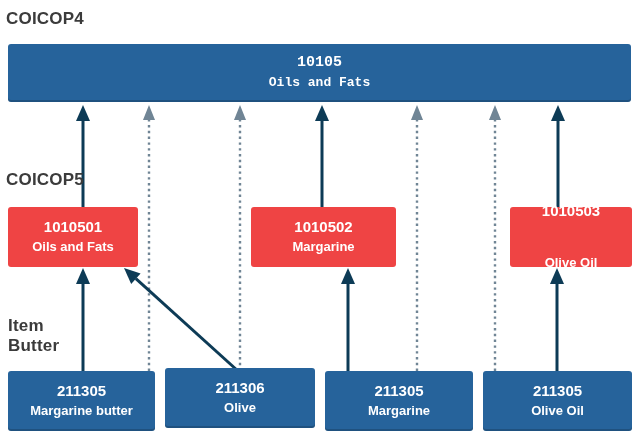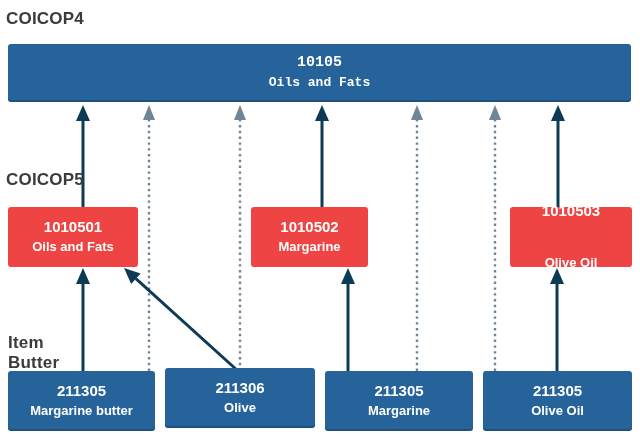--- a/index.html
+++ b/index.html
@@ -22,42 +22,42 @@
     position: absolute;
     font-weight: bold;
     font-size: 17px;
     line-height: 20px;
     color: #3B3B3B;
     letter-spacing: 0.2px;
     white-space: nowrap;
   }
   #label-coicop4 { left: 6px;  top: 9px; }
   #label-coicop5 { left: 6px;  top: 170px; text-align: right; }
-  #label-item    { left: 8px;  top: 333px; }
+  #label-item    { left: 8px;  top: 316px; }
   .node {
     position: absolute;
     border-radius: 3px;
     color: #ffffff;
     font-weight: bold;
     font-size: 15px;
     line-height: 20px;
     display: flex;
     flex-direction: column;
     align-items: center;
     justify-content: center;
     text-align: center;
     box-sizing: border-box;
   }
   .node .code { font-size: 15px; }
   .node .name { font-size: 13px; }
   .blue { background: #26639B; box-shadow: inset 0 -2px 0 rgba(0,0,0,0.18); }
   .navy { background: #ef4444; }
   #c4-bar { left: 8px;   top: 44px;  width: 623px; height: 58px; font-family: Liberation Mono, monospace; }
   #c5-a   { left: 8px;   top: 207px; width: 130px; height: 60px; }
-  #c5-b   { left: 251px; top: 207px; width: 117px; height: 60px; }
+  #c5-b   { left: 251px; top: 207px; width: 145px; height: 60px; }
   #c5-c   { left: 510px; top: 207px; width: 122px; height: 60px; gap: 32px; }
   #it-1   { left: 8px;   top: 371px; width: 147px; height: 60px; }
   #it-2   { left: 165px; top: 368px; width: 150px; height: 60px; }
   #it-3   { left: 325px; top: 371px; width: 148px; height: 60px; }
   #it-4   { left: 483px; top: 371px; width: 149px; height: 60px; }
 </style>
 </head>
 <body>
 
 <div class="canvas">

